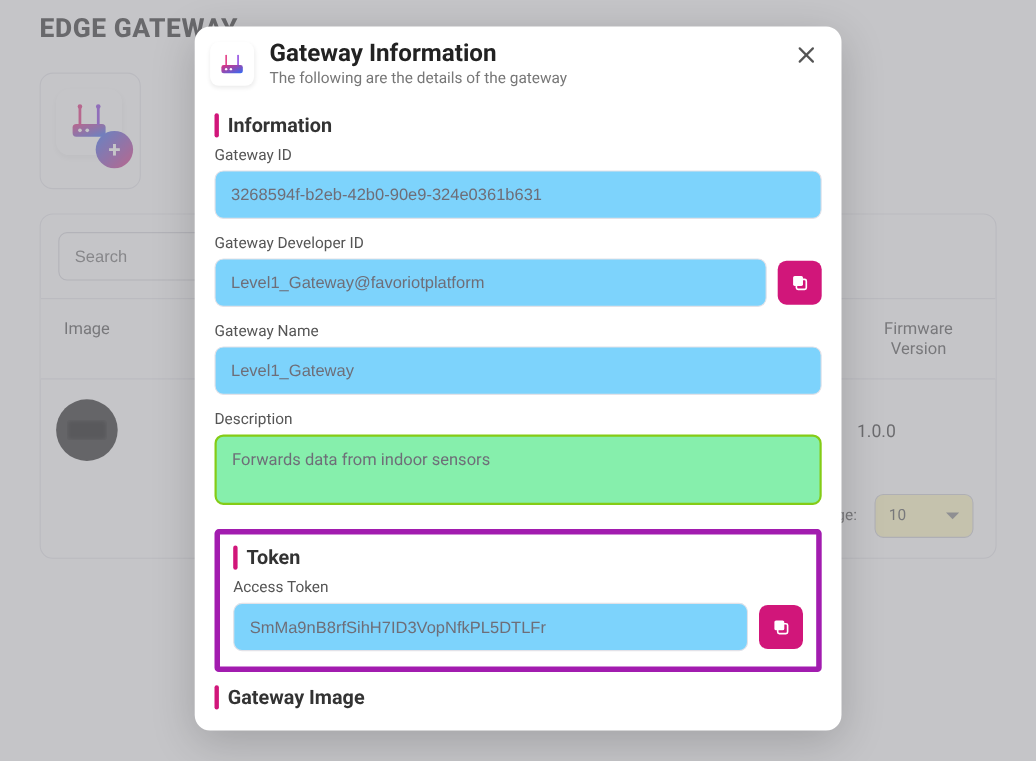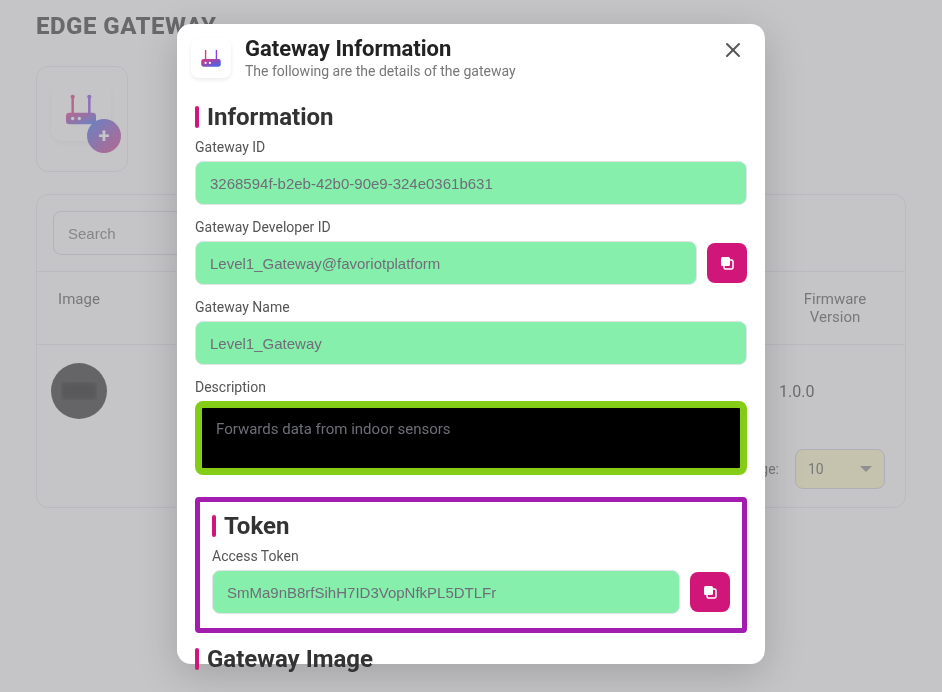--- a/index.html
+++ b/index.html
@@ -156,45 +156,45 @@
     margin-top: 6px;
   }
   .section-heading {
     display:flex; align-items:center; gap:0;
     margin-bottom: 8px;
   }
   .section-heading .bar {
     width:4px; height:22px; background:#d1167a; margin-right:8px; border-radius:2px;
   }
   .section-heading h3 {
-    font-size:24px; font-weight:700; color:#333;
+    font-size:18px; font-weight:700; color:#333;
   }
   .field {
     margin-bottom: 14px;
   }
   .field-label {
     font-size:14px; color:#555; margin-bottom:6px; display:block;
   }
   .field-row {
     display:flex; gap:10px; align-items:center;
   }
   .text-input {
     flex:1;
     border:1px solid #e2e2e8;
-    background:#86efac;
+    background:#7dd3fc;
     border-radius:8px;
     height:44px;
     padding: 0 14px;
     font-size:15px;
     color:#6e6e78;
   }
   .text-area {
     flex:1;
-    border:7px solid #84cc16;
-    background:#000000;
+    border:2px solid #84cc16;
+    background:#86efac;
     border-radius:8px;
     min-height:64px;
     padding: 12px 14px;
     font-size:15px;
     color:#6e6e78;
     resize:none;
     font-family:inherit;
   }
   .copy-btn {
     width:40px; height:40px; border-radius:8px;

